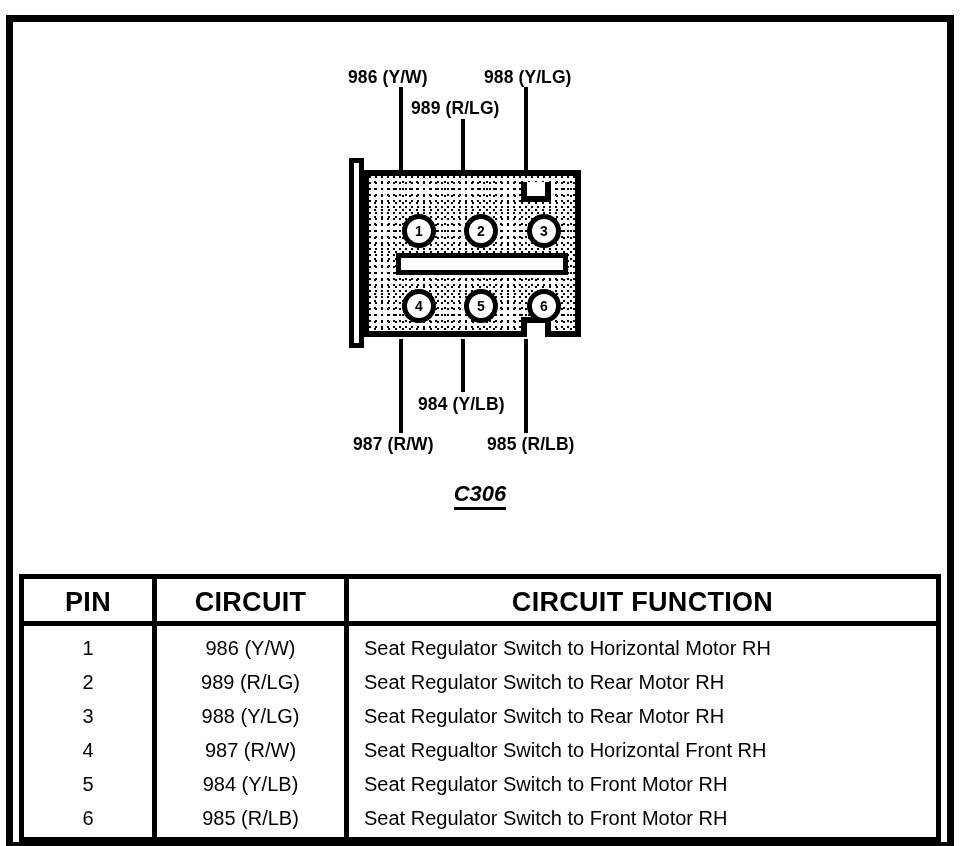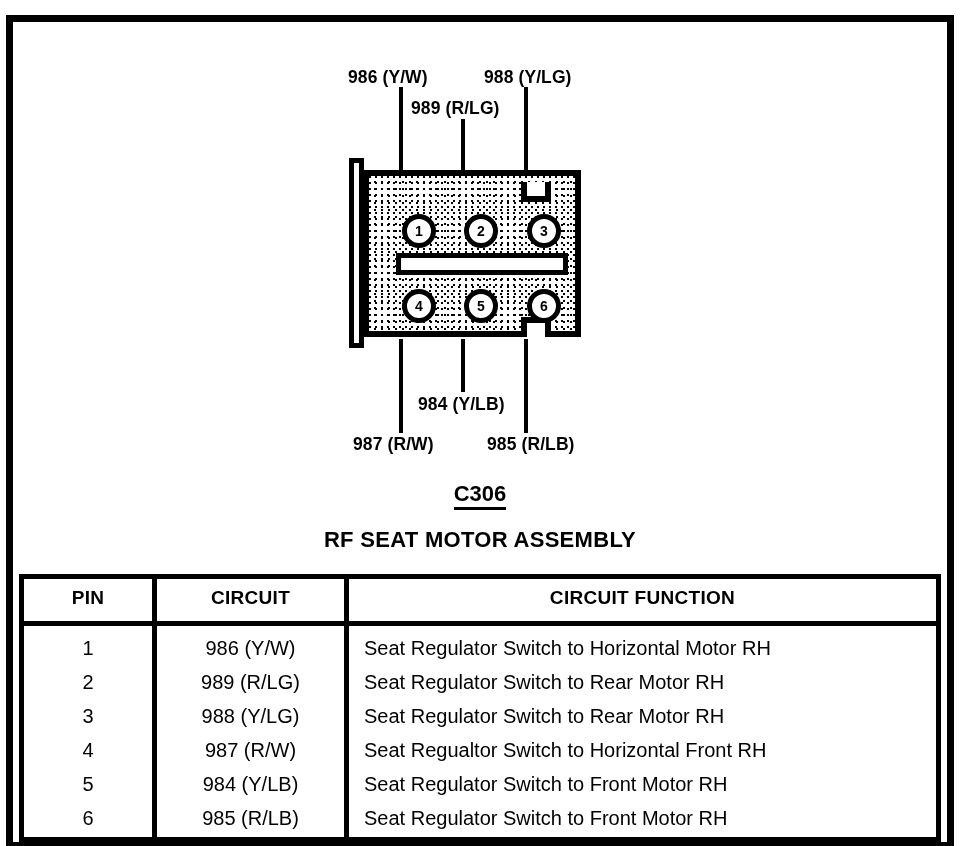--- a/index.html
+++ b/index.html
@@ -146,20 +146,21 @@
   
   #caption-code {
     position: absolute;
     left: 0;
     top: 472px;
     width: 960px;
     text-align: center;
     font-size: 22px;
     font-weight: 700;
     color: #000000;
+    font-style: italic;
   }
   #caption-code span {
     border-bottom: 3px solid #000000;
     padding-bottom: 1px;
   }
   #caption-title {
     position: absolute;
     left: 0;
     top: 518px;
     width: 960px;
@@ -197,21 +198,21 @@
     bottom: 0;
     width: 5px;
     background: #000000;
   }
   .cd1 { left: 128px; }
   .cd2 { left: 320px; }
 
   .th {
     position: absolute;
     top: 8px;
-    font-size: 19px;
+    font-size: 27px;
     font-weight: 700;
     color: #000000;
     text-align: center;
     letter-spacing: 0.3px;
   }
   .th-pin      { left: 0px;   width: 128px; }
   .th-circuit  { left: 133px; width: 187px; }
   .th-function { left: 325px; width: 587px; }
 
   .row {
@@ -270,21 +271,20 @@
     <div class="leader" style="left:461px; top:330px; height:53px;"></div>
     <div class="leader" style="left:524px; top:330px; height:94px;"></div>
 
     <div class="lbl" style="left:418px; top:385px;">984 (Y/LB)</div>
     <div class="lbl" style="left:353px; top:425px;">987 (R/W)</div>
     <div class="lbl" style="left:487px; top:425px;">985 (R/LB)</div>
 
     <div id="caption-code">
       <span>C306</span>
     </div>
-    <div id="caption-title">RF SEAT MOTOR ASSEMBLY</div>
   </div>
 
   <div id="pin-table">
     <div id="thead">
       <div class="col-div cd1"></div>
       <div class="col-div cd2"></div>
       <div class="th th-pin">PIN</div>
       <div class="th th-function">CIRCUIT FUNCTION</div>
       <div class="th th-circuit">CIRCUIT</div>
     </div>

